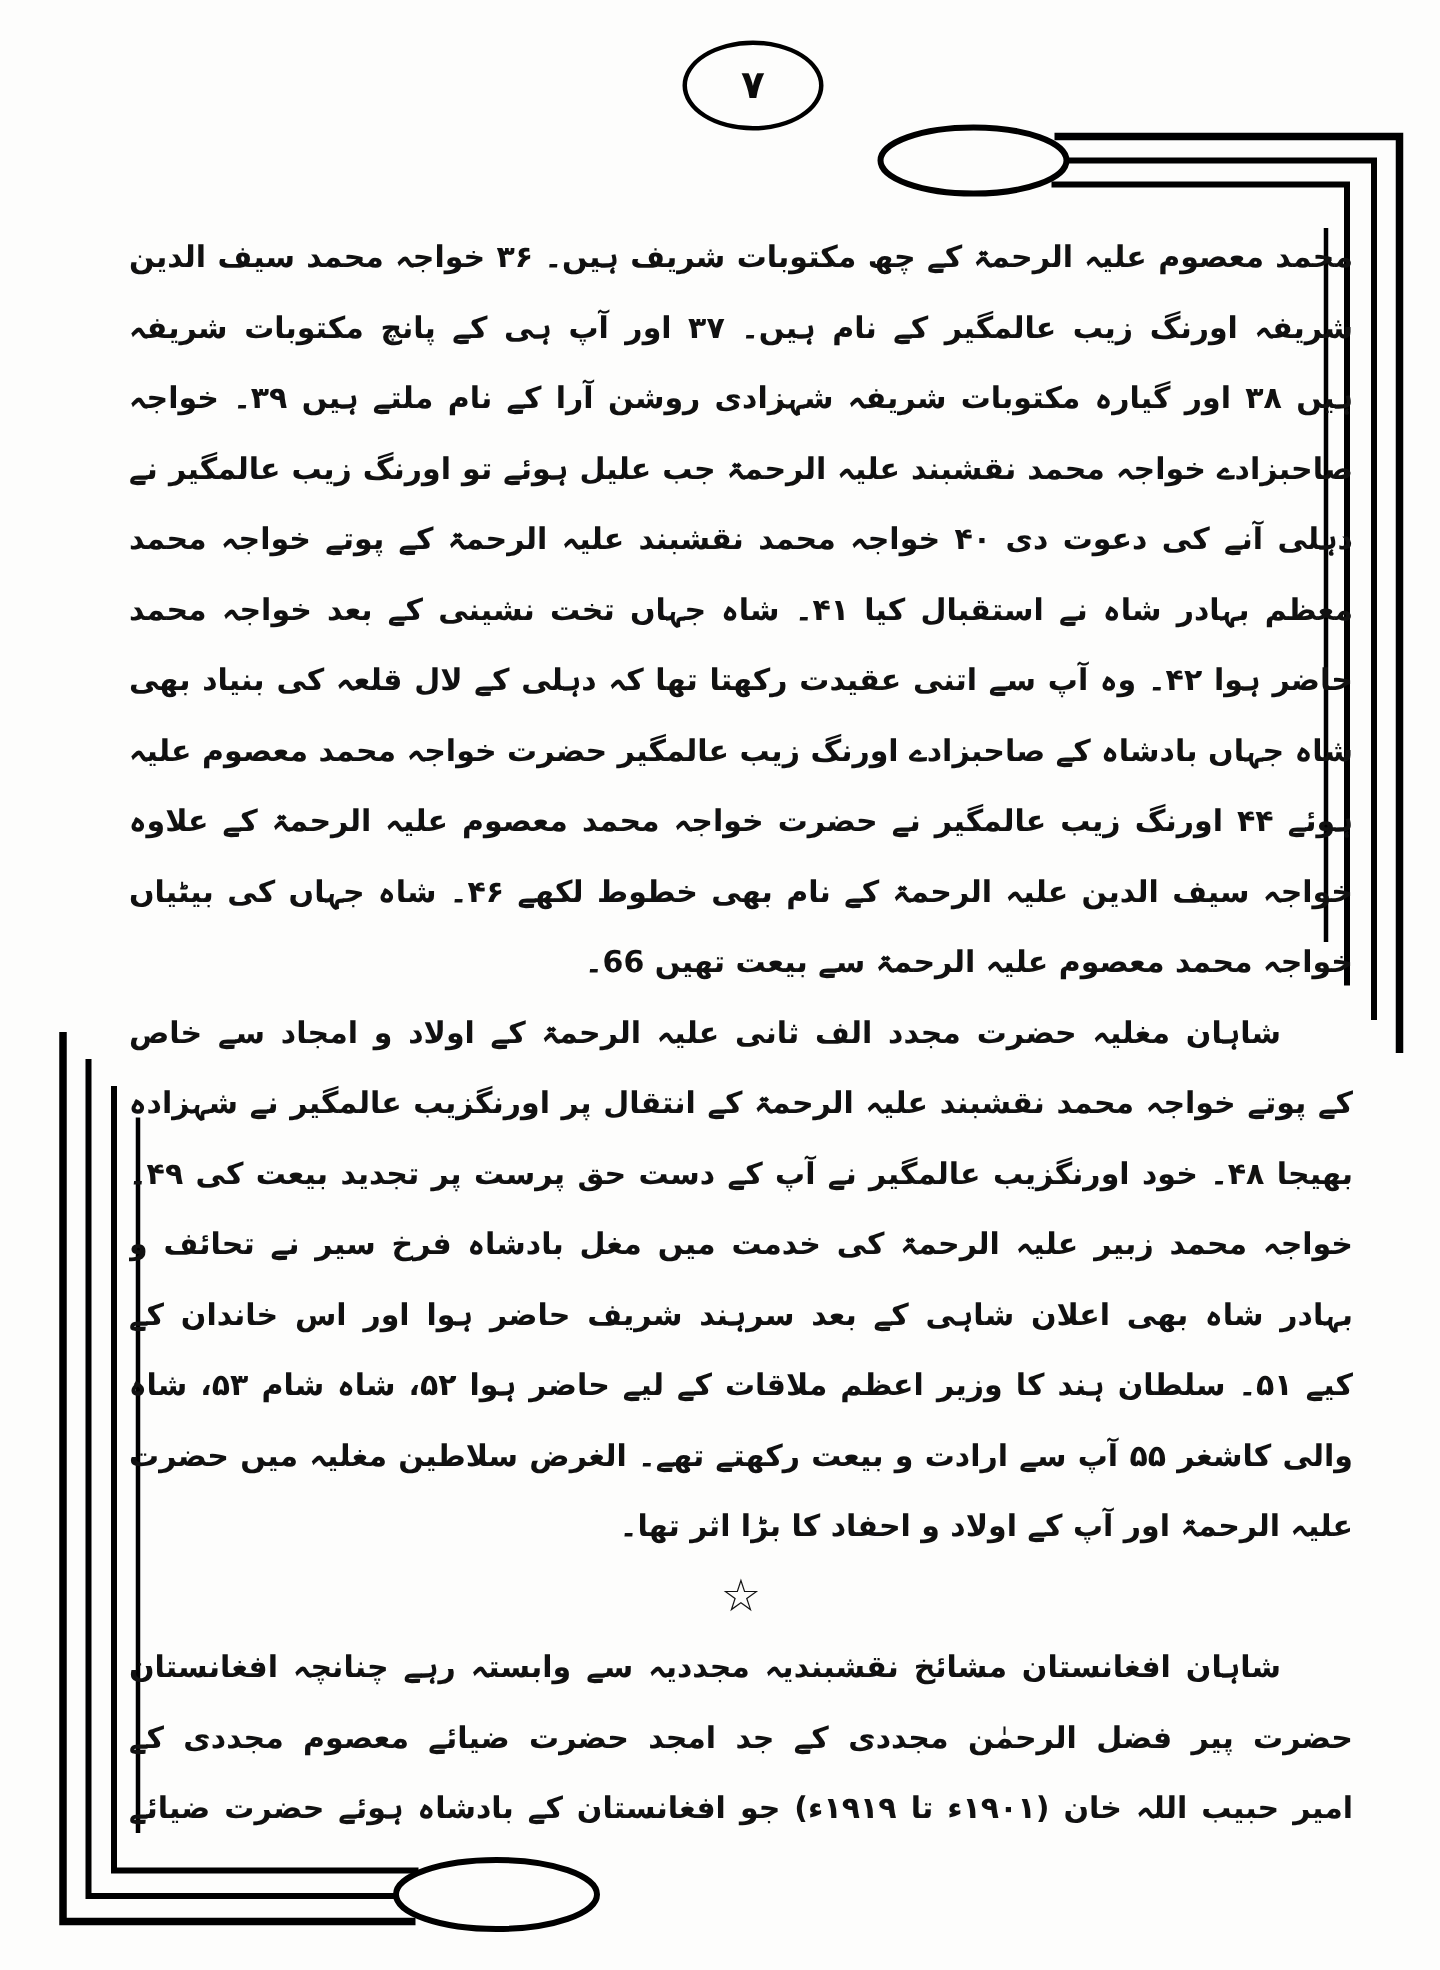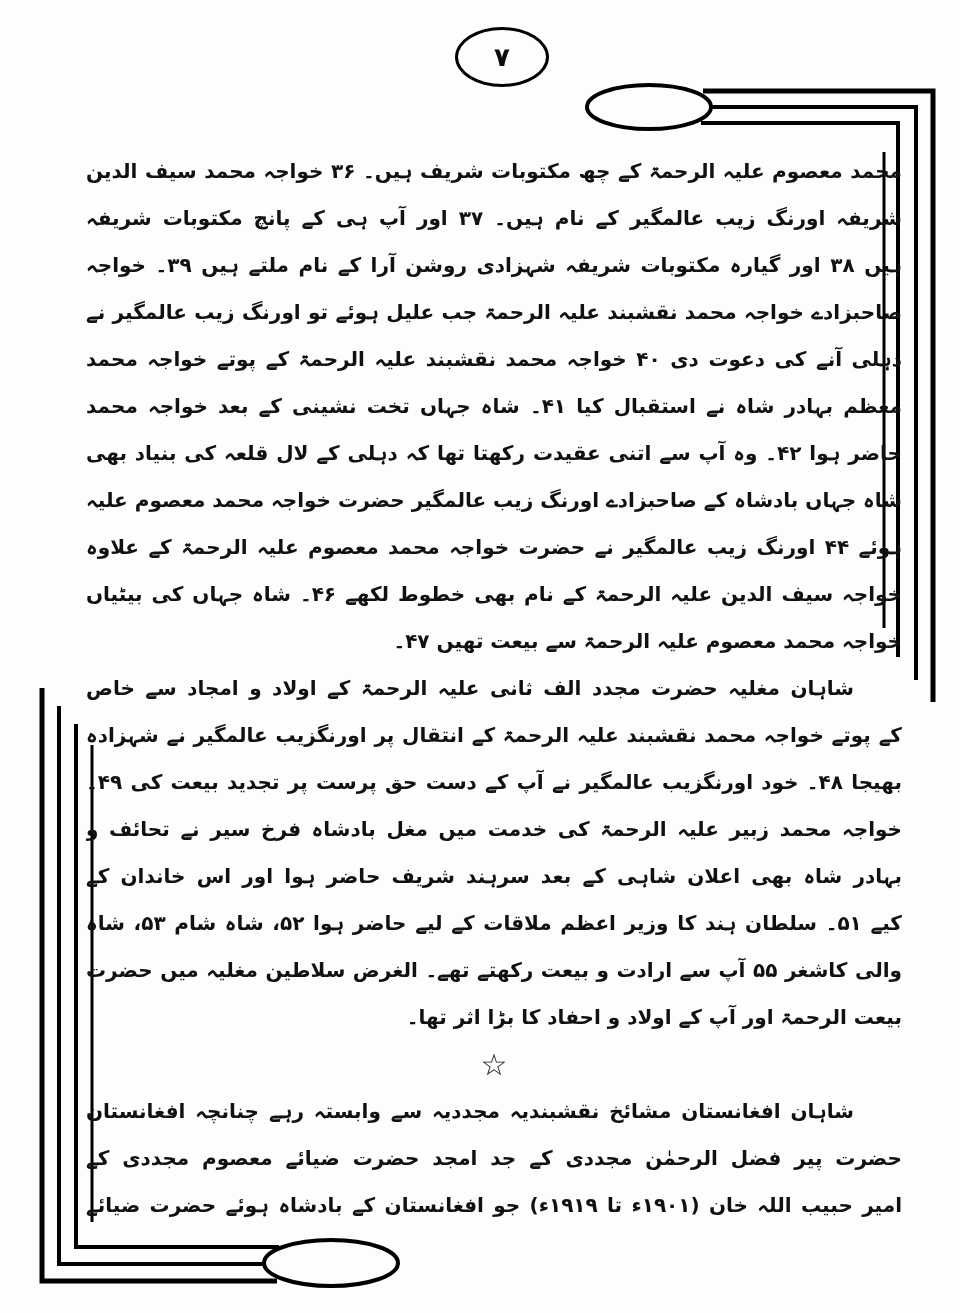--- a/index.html
+++ b/index.html
@@ -96,32 +96,32 @@
     <div class="line">محمد معصوم علیہ الرحمۃ کے چھ مکتوبات شریف ہیں۔ ۳۶ خواجہ محمد سیف الدین علیہ الرحمۃ کے سولہ مکتوبات</div>
     <div class="line">شریفہ اورنگ زیب عالمگیر کے نام ہیں۔ ۳۷ اور آپ ہی کے پانچ مکتوبات شریفہ شہزادہ معظم کے نام</div>
     <div class="line">ہیں ۳۸ اور گیارہ مکتوبات شریفہ شہزادی روشن آرا کے نام ملتے ہیں ۳۹۔ خواجہ محمد معصوم علیہ الرحمۃ کے</div>
     <div class="line">صاحبزادے خواجہ محمد نقشبند علیہ الرحمۃ جب علیل ہوئے تو اورنگ زیب عالمگیر نے تبدیلی آب و ہوا کے لیے</div>
     <div class="line">دہلی آنے کی دعوت دی ۴۰ خواجہ محمد نقشبند علیہ الرحمۃ کے پوتے خواجہ محمد زبیر علیہ الرحمۃ کا حام کامل شہزادہ</div>
     <div class="line">معظم بہادر شاہ نے استقبال کیا ۴۱۔ شاہ جہاں تخت نشینی کے بعد خواجہ محمد معصوم علیہ الرحمۃ کی خدمت میں</div>
     <div class="line">حاضر ہوا ۴۲۔ وہ آپ سے اتنی عقیدت رکھتا تھا کہ دہلی کے لال قلعہ کی بنیاد بھی آپ سے رکھوائی ۴۳</div>
     <div class="line">شاہ جہاں بادشاہ کے صاحبزادے اورنگ زیب عالمگیر حضرت خواجہ محمد معصوم علیہ الرحمۃ سے بیعت</div>
     <div class="line">ہوئے ۴۴ اورنگ زیب عالمگیر نے حضرت خواجہ محمد معصوم علیہ الرحمۃ کے علاوہ خواجہ محمد سعید علیہ الرحمۃ ۴۵ اور</div>
     <div class="line">خواجہ سیف الدین علیہ الرحمۃ کے نام بھی خطوط لکھے ۴۶۔ شاہ جہاں کی بیٹیاں روشن آراء گوہر آراء بھی</div>
-    <div class="line end">خواجہ محمد معصوم علیہ الرحمۃ سے بیعت تھیں ۴۷۔</div>
+    <div class="line end">خواجہ محمد معصوم علیہ الرحمۃ سے بیعت تھیں 66۔</div>
   </div>
 
   <div>
     <div class="line indent">شاہان مغلیہ حضرت مجدد الف ثانی علیہ الرحمۃ کے اولاد و امجاد سے خاص عقیدت رکھتے تھے چنانچہ آپ</div>
     <div class="line">کے پوتے خواجہ محمد نقشبند علیہ الرحمۃ کے انتقال پر اورنگزیب عالمگیر نے شہزادہ معظم کو تعزیت کے لیے</div>
     <div class="line">بھیجا ۴۸۔ خود اورنگزیب عالمگیر نے آپ کے دست حق پرست پر تجدید بیعت کی ۴۹۔ اور آپ کے پوتے</div>
     <div class="line">خواجہ محمد زبیر علیہ الرحمۃ کی خدمت میں مغل بادشاہ فرخ سیر نے تحائف و ہدایا پیش کیے ۵۰۔ اور اس سے قبل</div>
     <div class="line">بہادر شاہ بھی اعلان شاہی کے بعد سرہند شریف حاضر ہوا اور اس خاندان کے شہزادوں کو تحفہ تحائف پیش</div>
     <div class="line">کیے ۵۱۔ سلطان ہند کا وزیر اعظم ملاقات کے لیے حاضر ہوا ۵۲، شاہ شام ۵۳، شاہ روم ۵۴، اور</div>
     <div class="line">والی کاشغر ۵۵ آپ سے ارادت و بیعت رکھتے تھے۔ الغرض سلاطین مغلیہ میں حضرت مجدد الف ثانی</div>
-    <div class="line end">بیعت الرحمۃ اور آپ کے اولاد و احفاد کا بڑا اثر تھا۔</div>
+    <div class="line end">علیہ الرحمۃ اور آپ کے اولاد و احفاد کا بڑا اثر تھا۔</div>
   </div>
 
   <div class="star-row">☆</div>
 
   <div>
     <div class="line indent">شاہان افغانستان مشائخ نقشبندیہ مجددیہ سے وابستہ رہے چنانچہ افغانستان کے بادشاہ امیر عبدالرحمٰن</div>
     <div class="line">حضرت پیر فضل الرحمٰن مجددی کے جد امجد حضرت ضیائے معصوم مجددی کے عقیدت مند تھے اور ان کے بیٹے</div>
     <div class="line">امیر حبیب اللہ خان (۱۹۰۱ء تا ۱۹۱۹ء) جو افغانستان کے بادشاہ ہوئے حضرت ضیائے معصوم علیہ الرحمۃ کے</div>
   </div>
 

